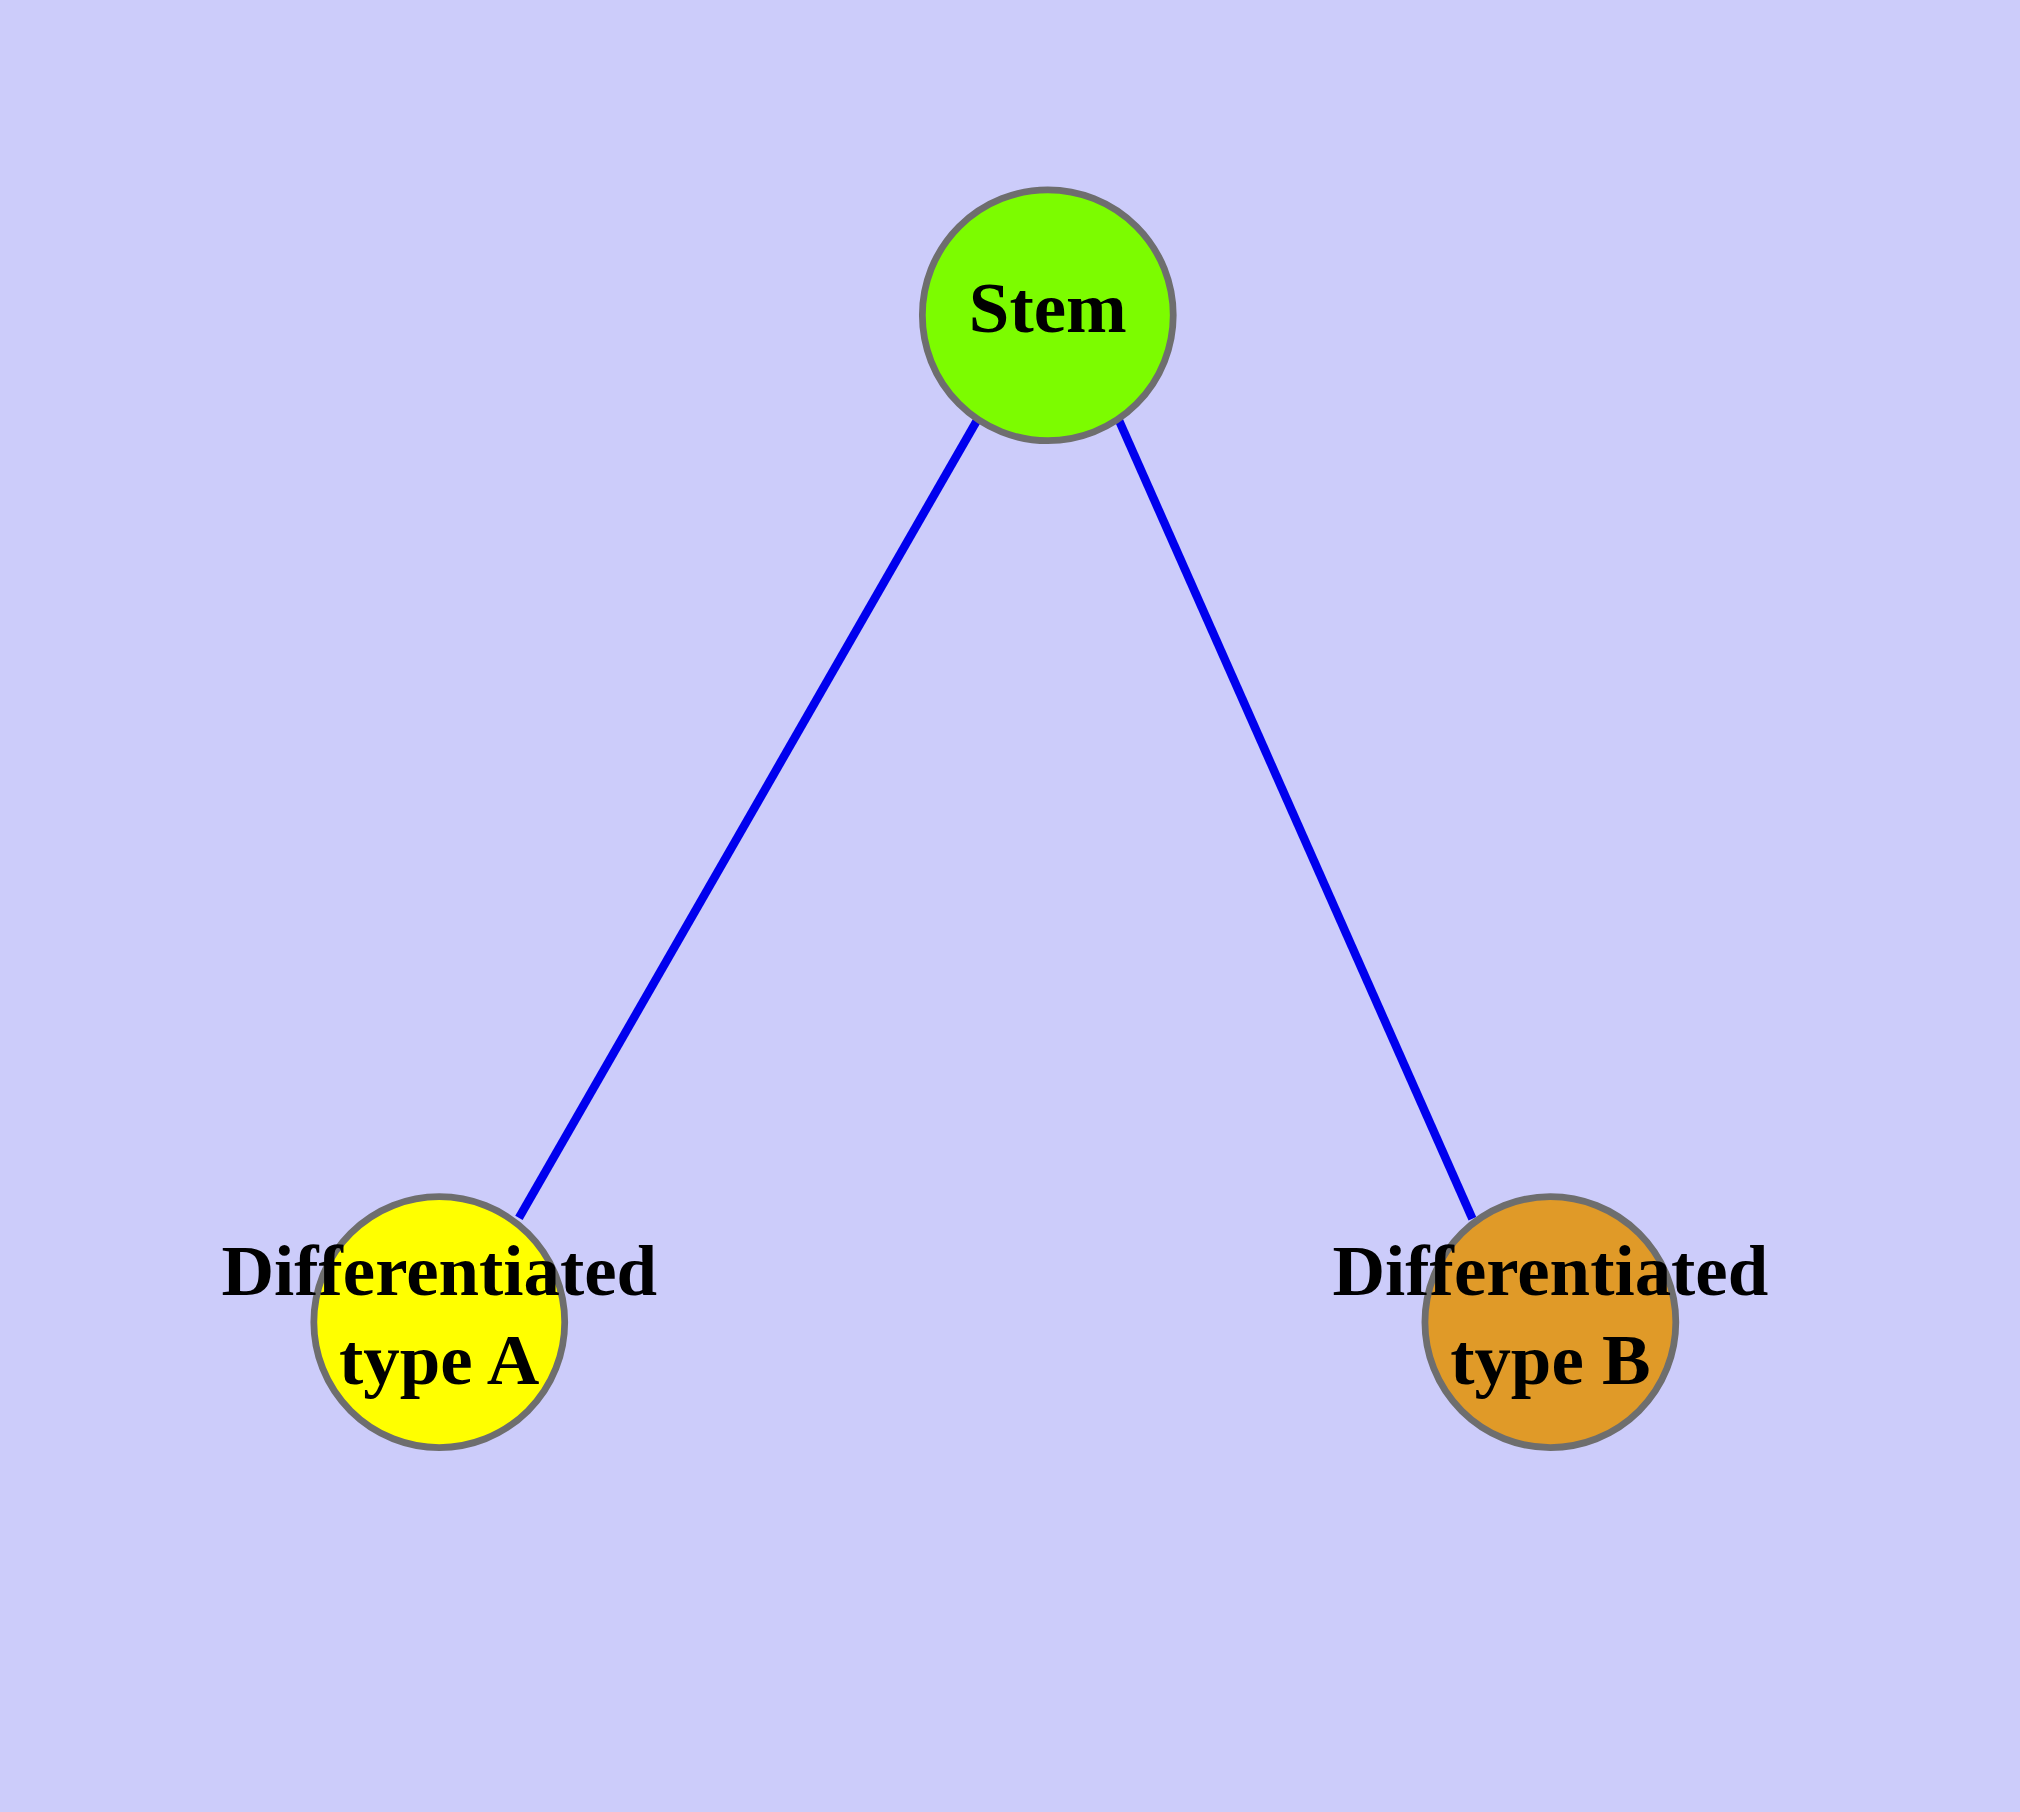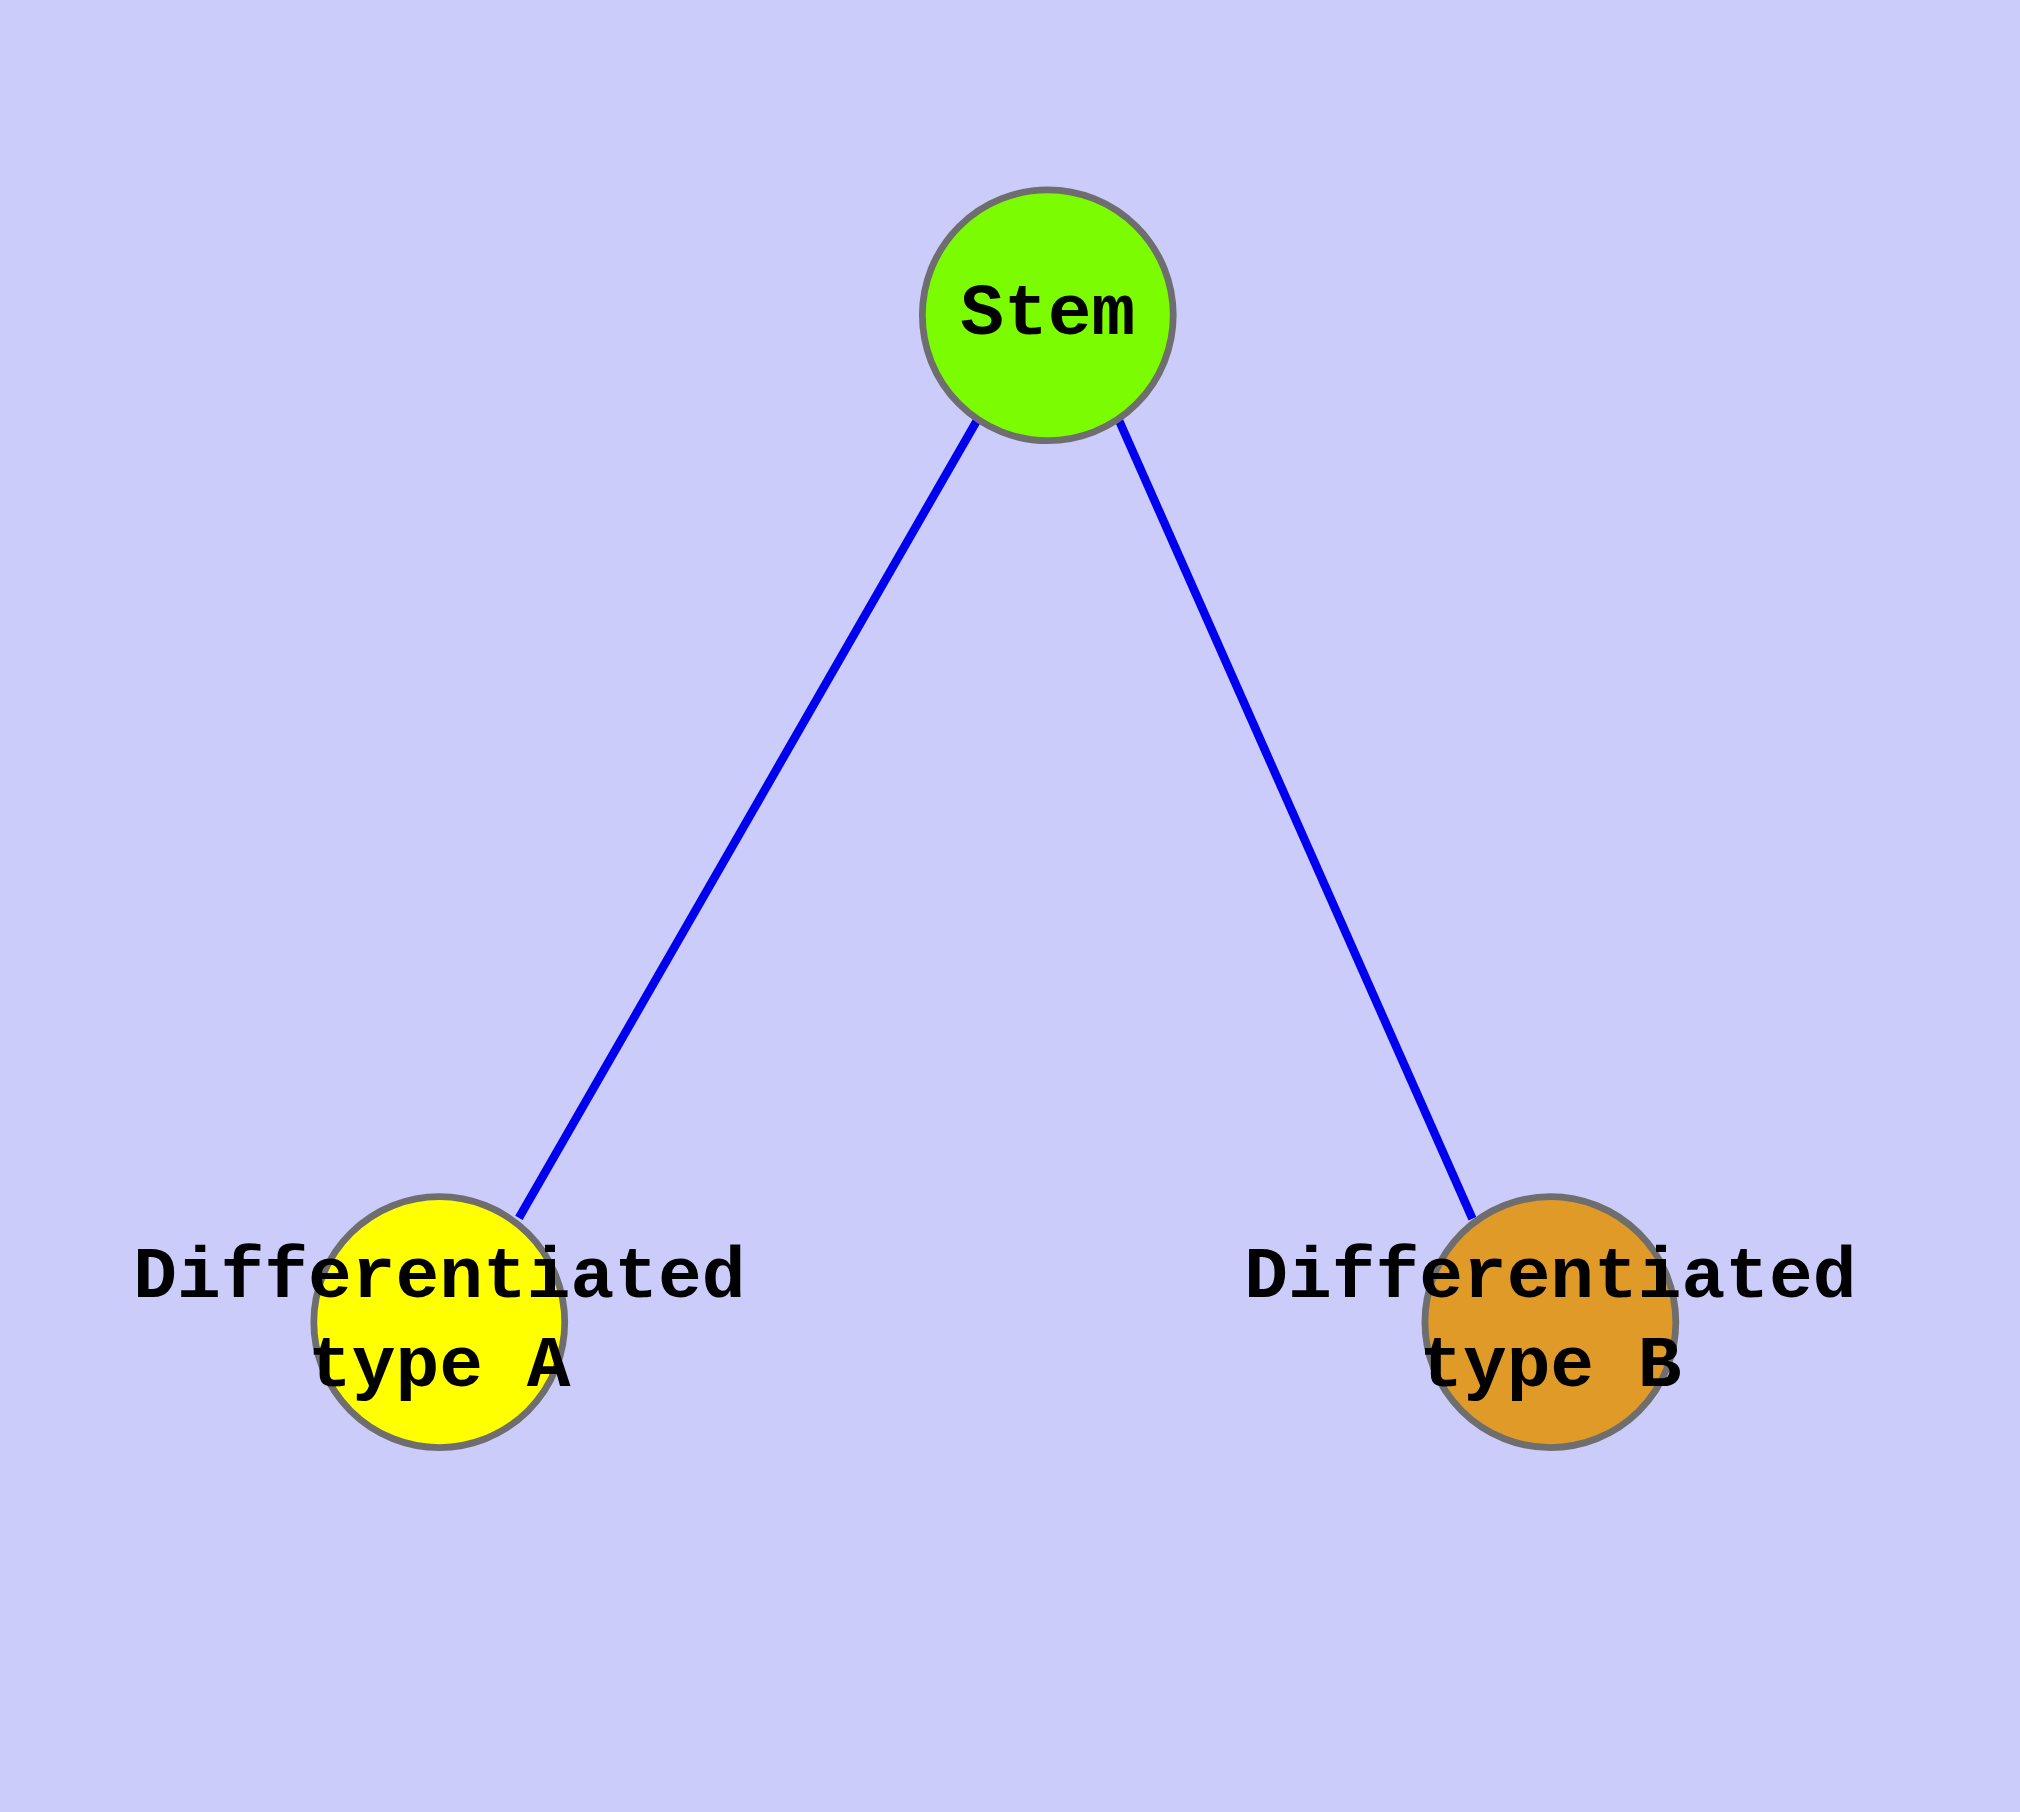--- a/index.html
+++ b/index.html
@@ -5,21 +5,21 @@
   html, body {
     margin: 0;
     padding: 0;
     background: #ccccfa;
   }
   #canvas {
     position: relative;
     width: 2021px;
     height: 1812px;
     overflow: hidden;
-    font-family: Liberation Mono, monospace;
+    font-family: Liberation Serif, serif;
   }
   #graph-svg {
     position: absolute;
     top: 0;
     left: 0;
     width: 2021px;
     height: 1812px;
     display: block;
   }
   .node-label {

